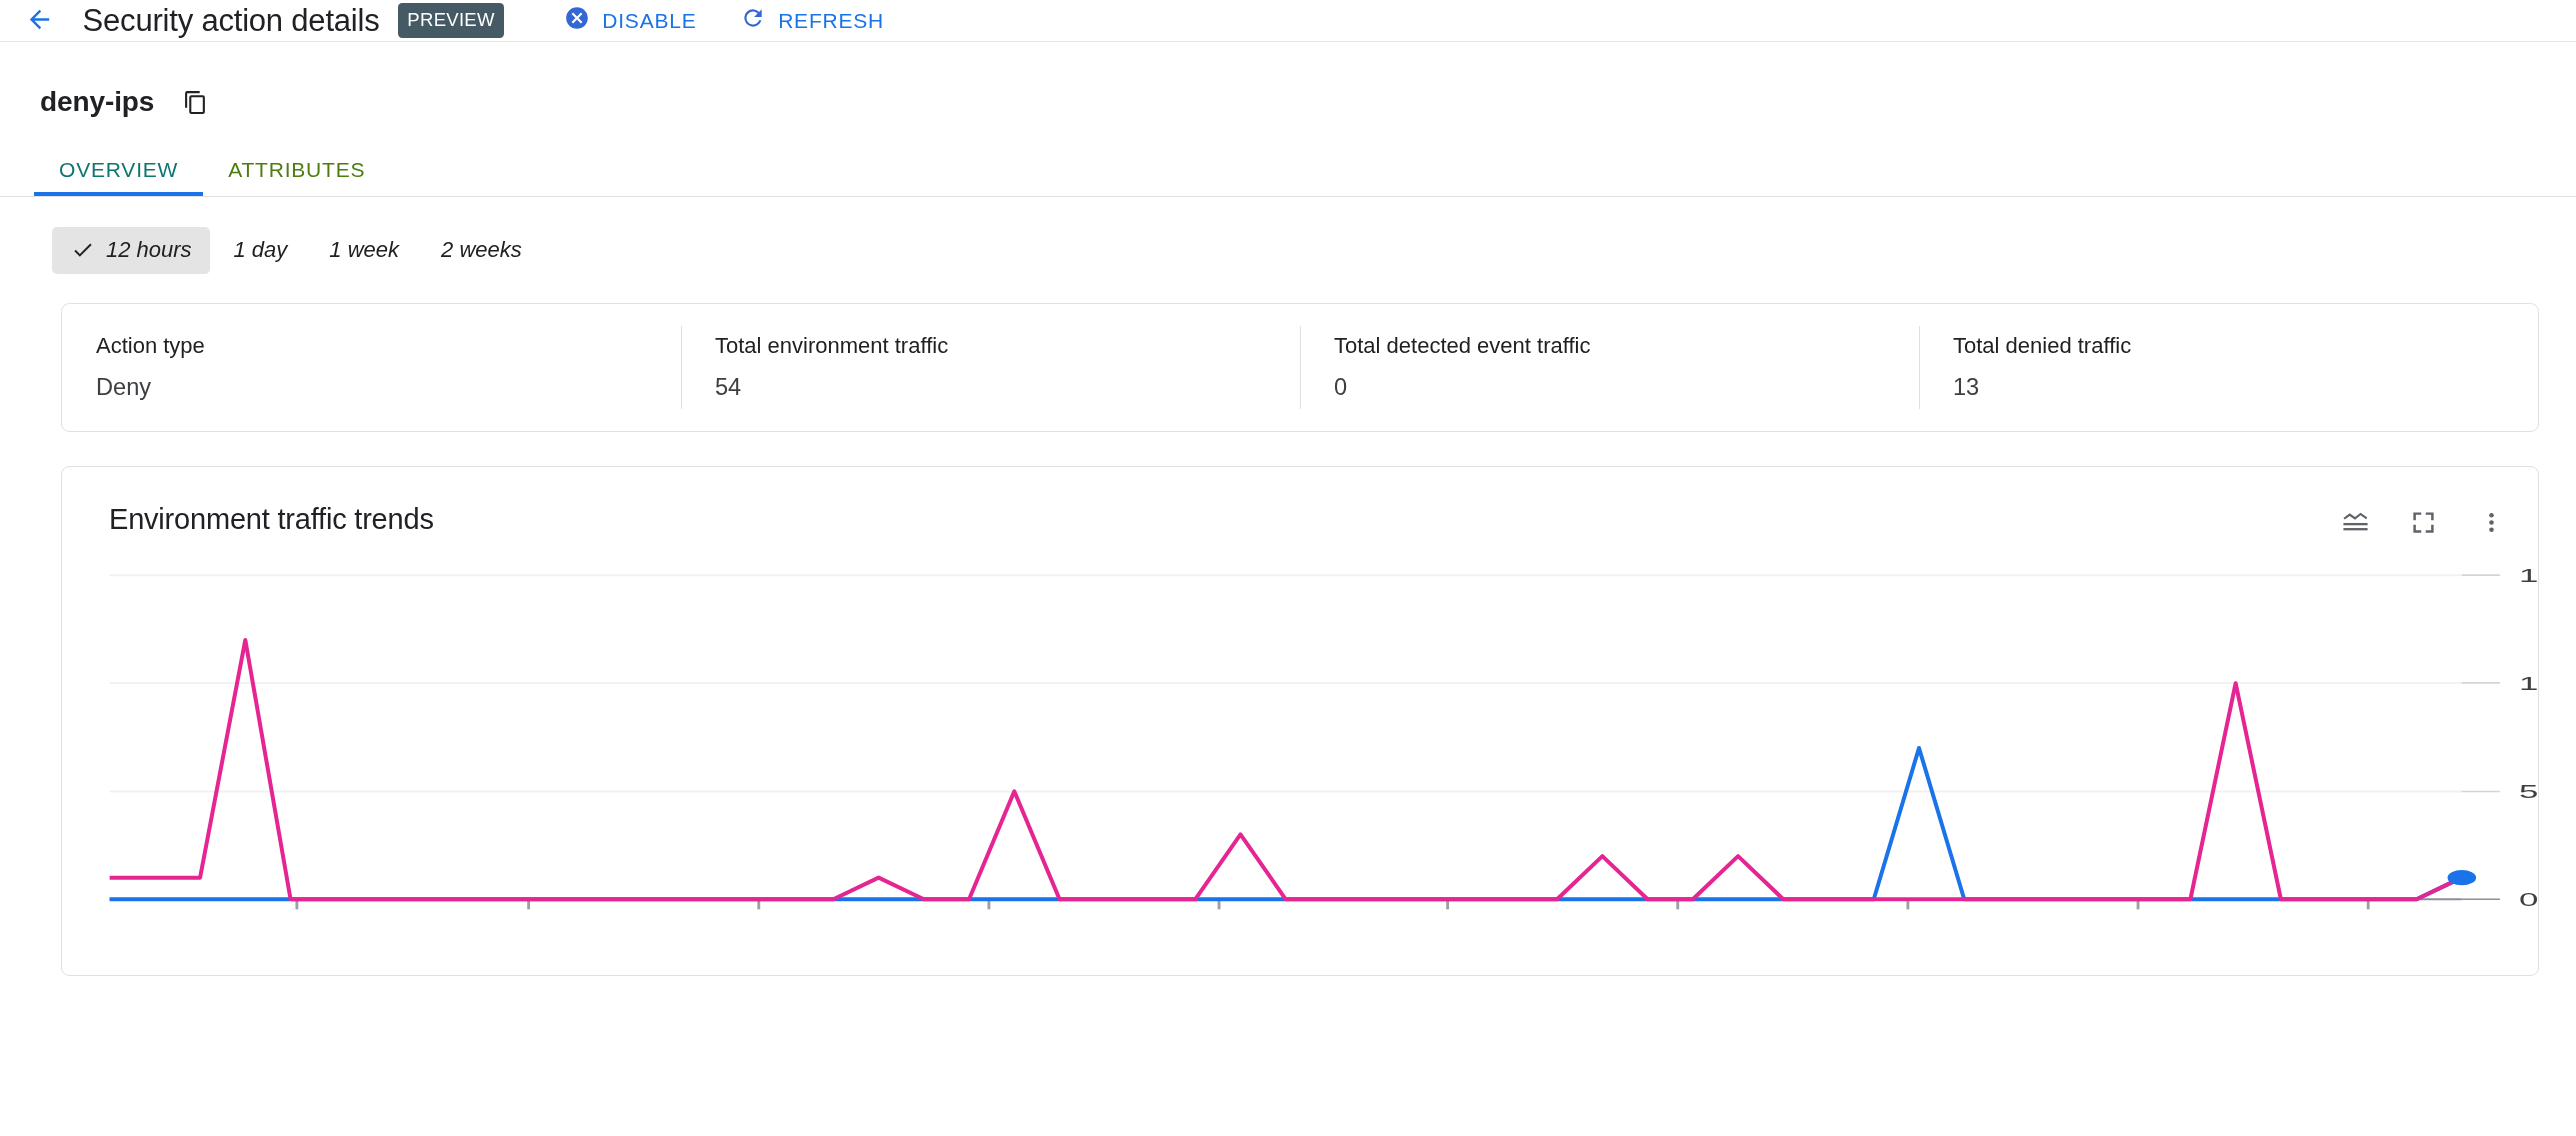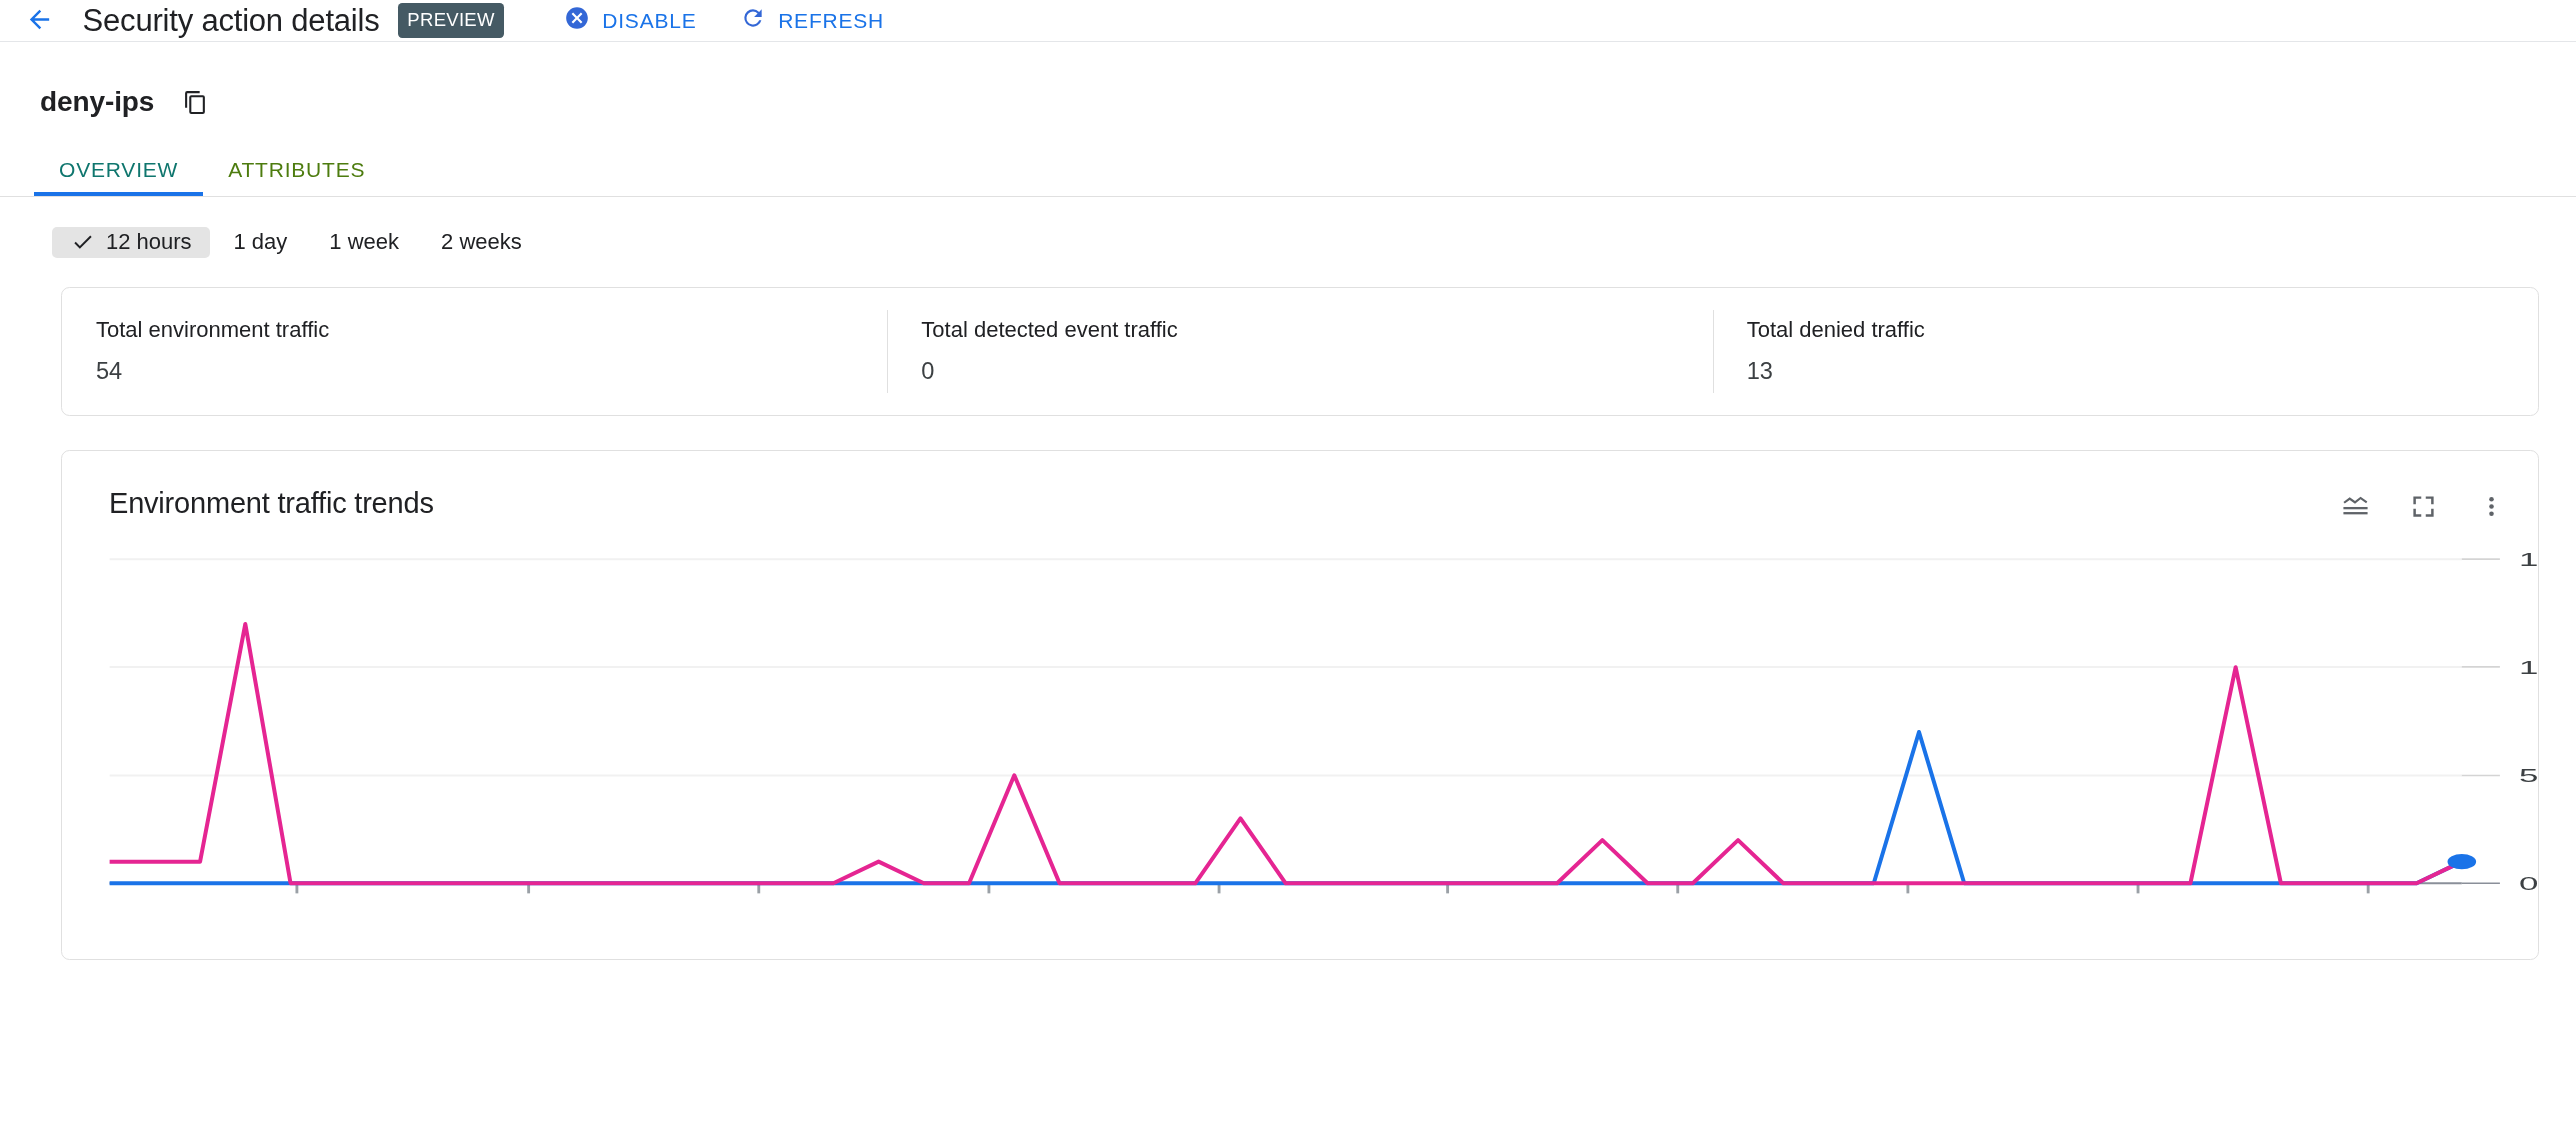--- a/index.html
+++ b/index.html
@@ -109,27 +109,28 @@
   }
 
   
   .chips {
     display: flex; align-items: center;
     margin: 30px 0 0 52px;
     gap: 5px;
   }
   .chip {
     display: flex; align-items: center; gap: 11.8px;
-    height: 31px;
+    height: 47px;
     padding: 0 18.5px;
     border-radius: 5px;
     font-size: 22px;
     color: #202124;
     cursor: pointer;
     white-space: nowrap;
+    font-style: italic;
   }
   .chip.selected { background: #e4e4e4; }
   .chip .check { width: 23.6px; height: 23.6px; display: block; }
   .chip .check svg { width: 23.6px; height: 23.6px; fill: #202124; }
 
   
   .card {
     margin: 29px 37px 0 61px;
     border: 0.8px solid #e0e0e0;
     border-radius: 8.4px;
@@ -263,20 +264,24 @@
   <div class="chip">
     <span>1 week</span>
   </div>
   <div class="chip">
     <span>2 weeks</span>
   </div>
 </div>
 
 <div class="card">
   <div class="stats">
+    <div class="stat">
+      <div class="stat-label">Action type</div>
+      <div class="stat-value">Deny</div>
+    </div>
     <div class="stat">
       <div class="stat-label">Total environment traffic</div>
       <div class="stat-value">54</div>
     </div>
     <div class="stat">
       <div class="stat-label">Total detected event traffic</div>
       <div class="stat-value">0</div>
     </div>
     <div class="stat">
       <div class="stat-label">Total denied traffic</div>

